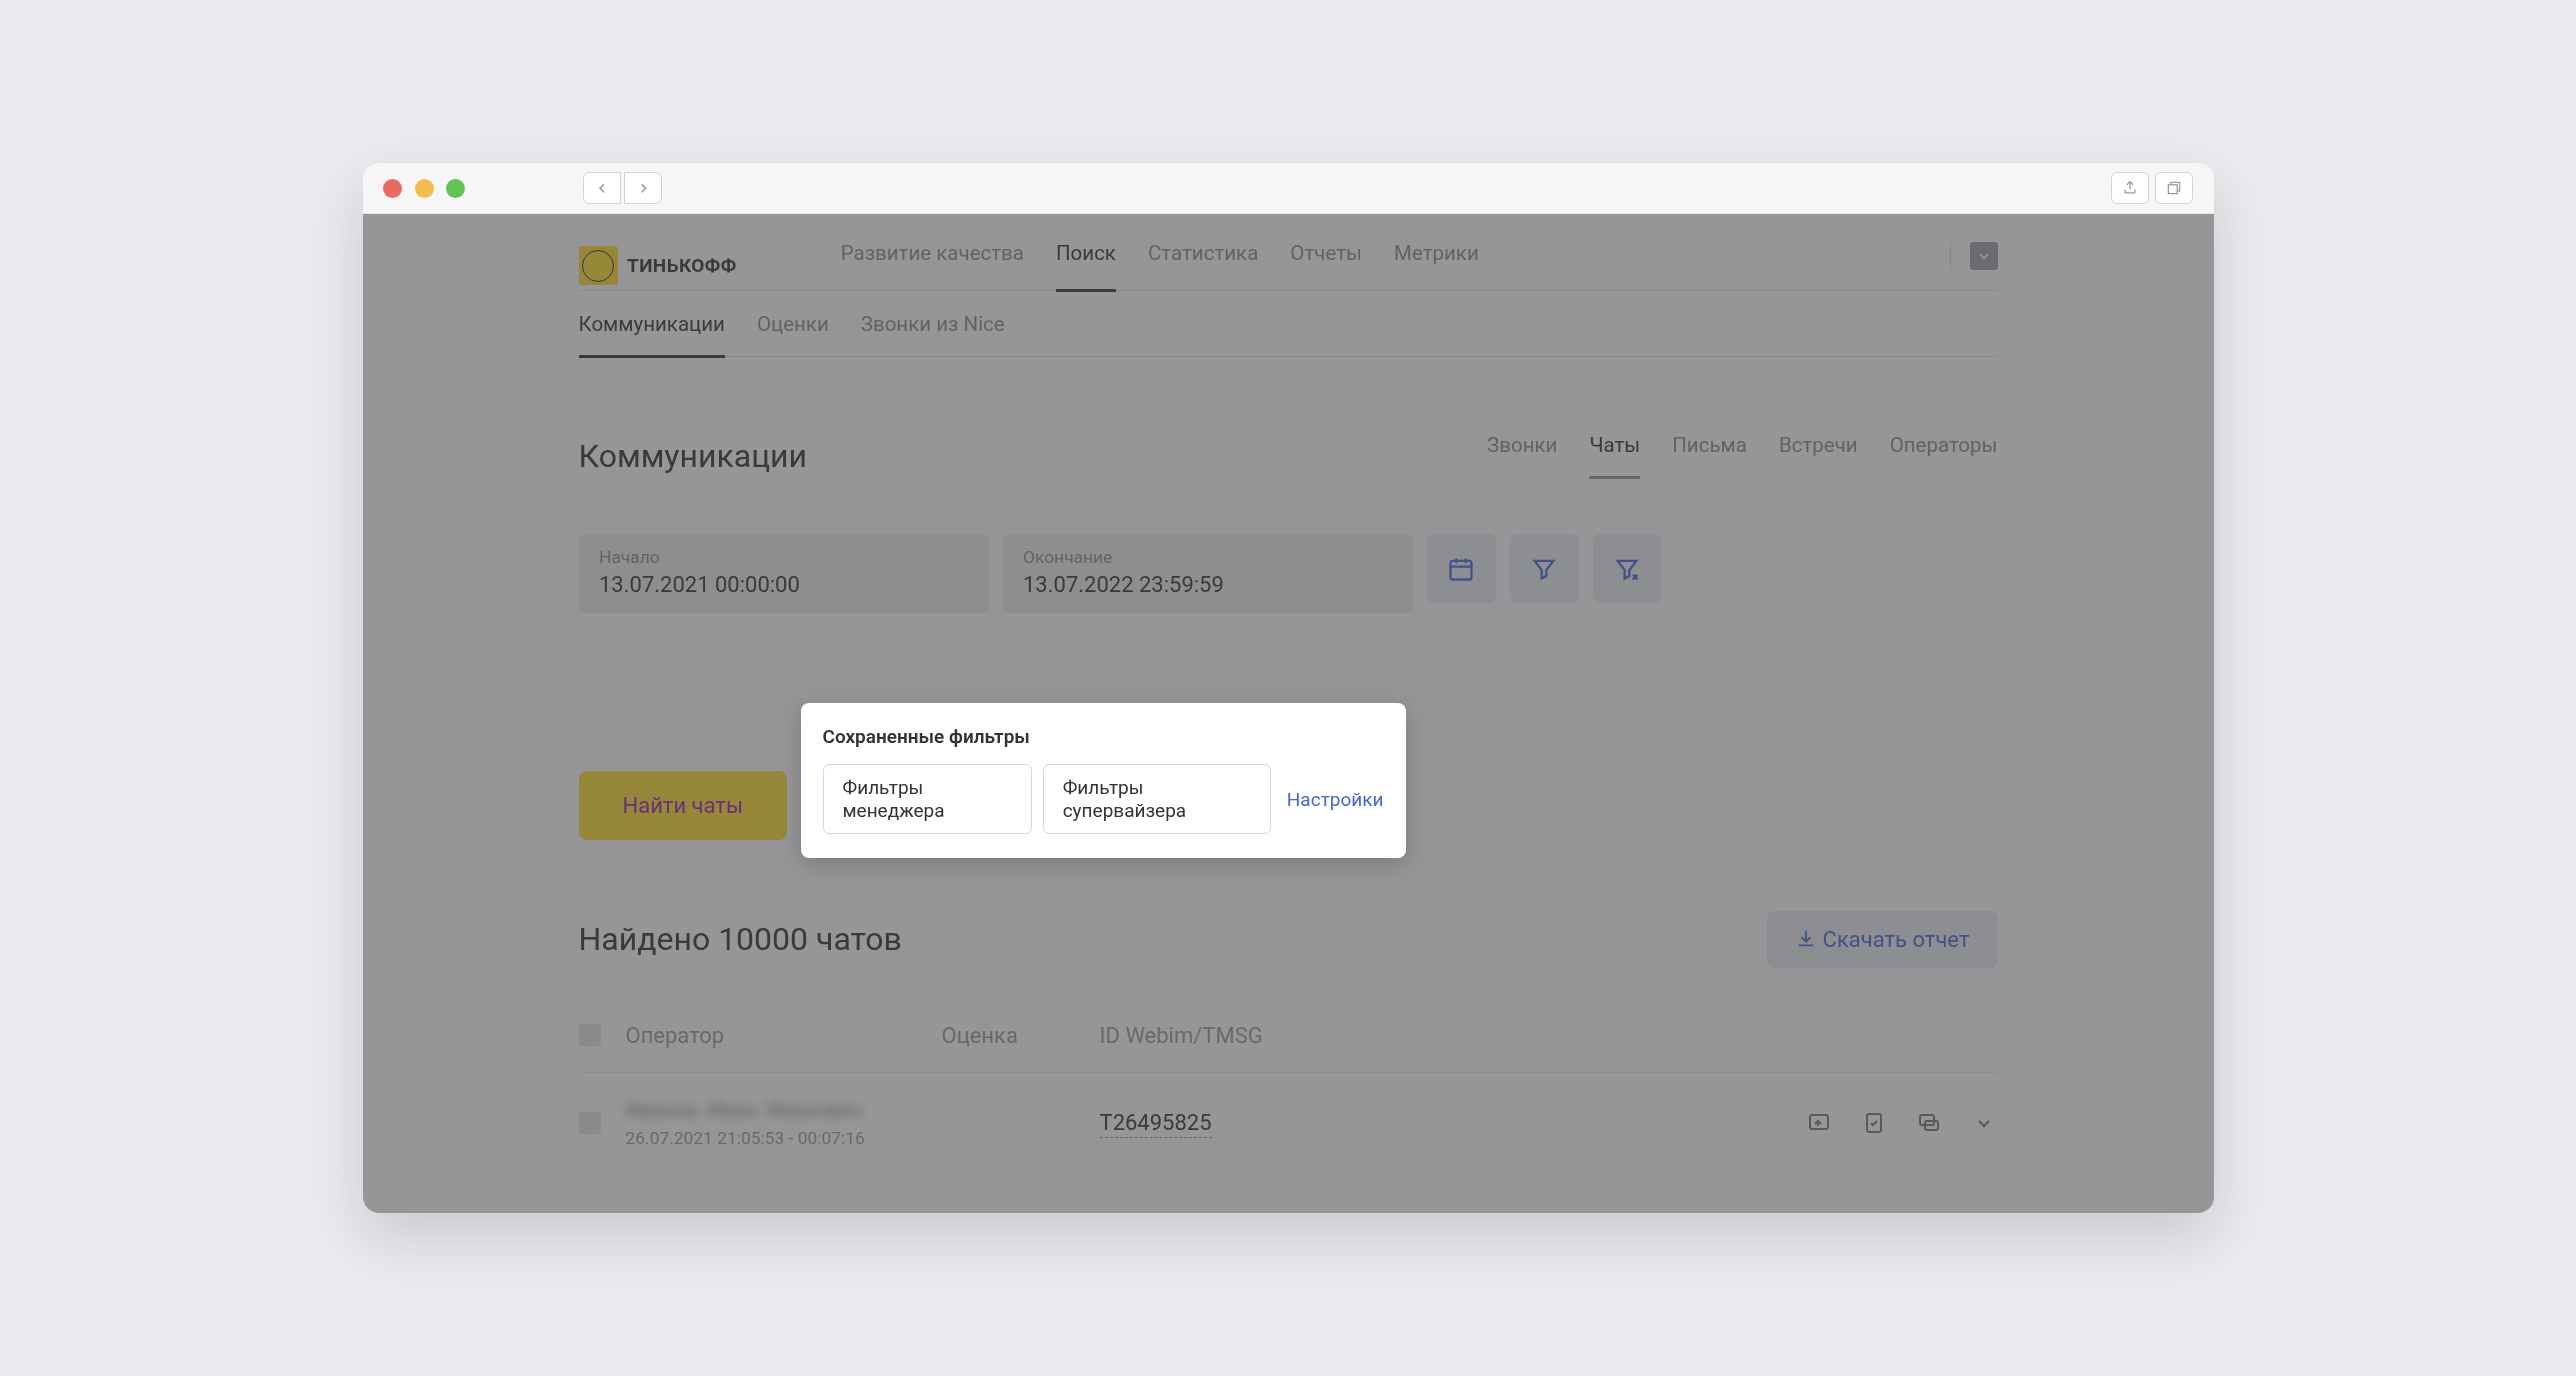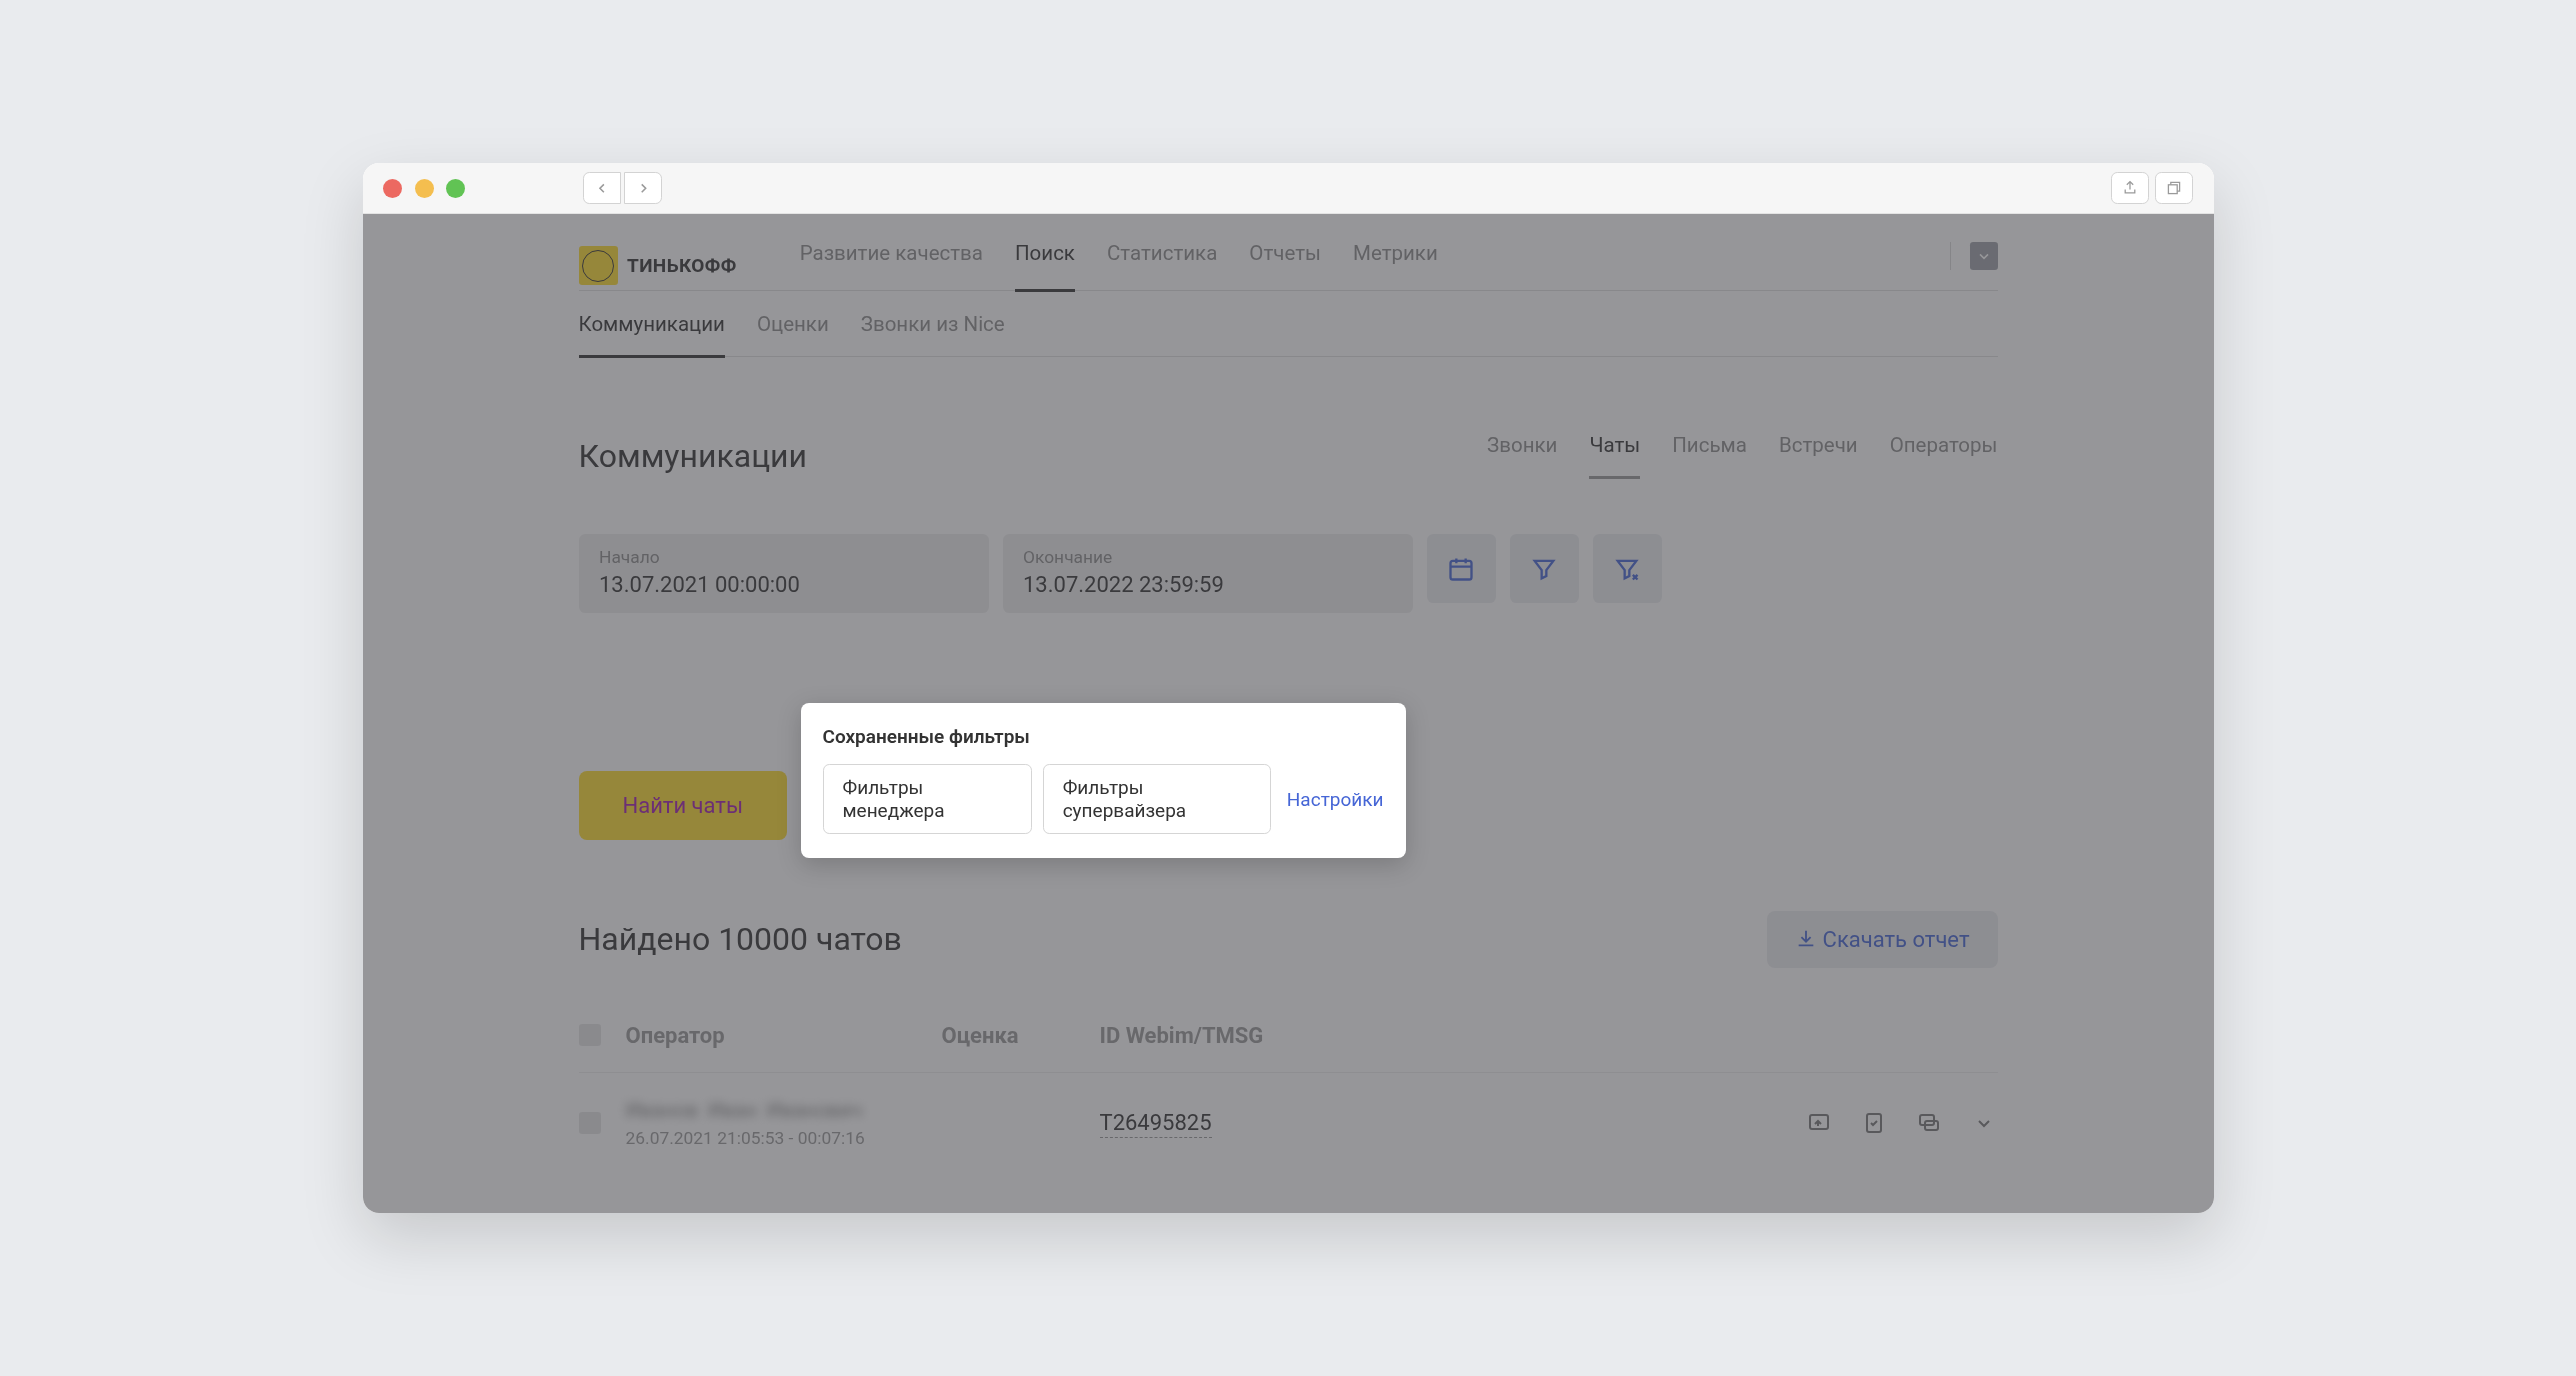--- a/index.html
+++ b/index.html
@@ -27,21 +27,21 @@
 
 .content { position: absolute; inset: 0; background: #fff; padding: 0; }
 .inner { width: 1419px; margin: 0 auto; }
 
 
 .top-nav { display: flex; align-items: center; padding-top: 27px; border-bottom: 1.6px solid #e0e0e0; }
 .logo { display: flex; align-items: center; gap: 9.5px; margin-right: 63px; }
 .logo-icon { width: 39px; height: 39px; border-radius: 3.2px; background: #ffdd2d; display: flex; align-items: center; justify-content: center; position: relative;}
 .logo-icon::before { content:''; position:absolute; width:30px; height:30px; border:1.6px solid #333; border-radius:50%; }
 .logo-text { font-size: 19px; font-weight: 700; letter-spacing: 0.4px; color: #333; }
-.nav-items { display: flex; gap: 32px; }
+.nav-items { display: flex; gap: 32px; margin-left: 41px; }
 .nav-item { font-size: 20.5px; color: #8d8d8d; padding-bottom: 24px; cursor: pointer; }
 .nav-item.active { color: #333; border-bottom: 3.2px solid #333; margin-bottom: -1.6px; }
 .nav-right { margin-left: auto; display: flex; align-items: center; padding-bottom: 19px; }
 .nav-divider { width: 0.8px; height: 28px; background: #d9d9d9; margin-right: 19px; }
 .avatar-btn { width: 28px; height: 28px; background: #9da0a8; border-radius: 3.2px; display: flex; align-items: center; justify-content: center; color: #fff; }
 
 
 .sub-nav { display: flex; gap: 32px; padding-top: 20.5px; border-bottom: 1.6px solid #e0e0e0; }
 .sub-item { font-size: 20.5px; color: #8d8d8d; padding-bottom: 19px; cursor: pointer; }
 .sub-item.active { color: #333; border-bottom: 3.2px solid #333; margin-bottom: -1.6px; }
@@ -72,21 +72,21 @@
 .action-row { display: flex; gap: 14px; padding-top: 158px; }
 .btn-primary { background: #ffdd2d; color: #a21caf; font-size: 22px; padding: 22px 44px; border-radius: 8px; border: none; cursor: pointer; }
 .btn-secondary { background: #fff; border: 1.6px solid #4666d6; color: #4666d6; font-size: 22px; padding: 20.5px 30px; border-radius: 8px; display: flex; align-items: center; gap: 11px; cursor: pointer; }
 
 
 .results-row { display: flex; align-items: center; padding-top: 71px; }
 .results-text { font-size: 32px; color: #333; }
 .download-btn { margin-left: auto; background: #ecedf0; border-radius: 8px; padding: 16px 28px; color: #4666d6; font-size: 22px; display: flex; align-items: center; gap: 6px; cursor: pointer; }
 
 
-.table-header { display: flex; align-items: center; padding-top: 55px; padding-bottom: 24px; font-size: 22px; color: #9a9a9a; font-weight: 700; }
+.table-header { display: flex; align-items: center; padding-top: 55px; padding-bottom: 24px; font-size: 22px; color: #9a9a9a; font-weight: 400; }
 .th-check { width: 47px; }
 .checkbox { width: 22px; height: 22px; background: #e5e5e5; border-radius: 3.2px; }
 .th-operator { width: 316px; }
 .th-rating { width: 158px; }
 .th-id { width: 213px; }
 .th-tags { flex: 1; }
 
 .table-row { display: flex; align-items: center; border-top: 0.8px solid #eee; padding: 25px 0; }
 .td-check { width: 47px; }
 .td-operator { width: 316px; }

